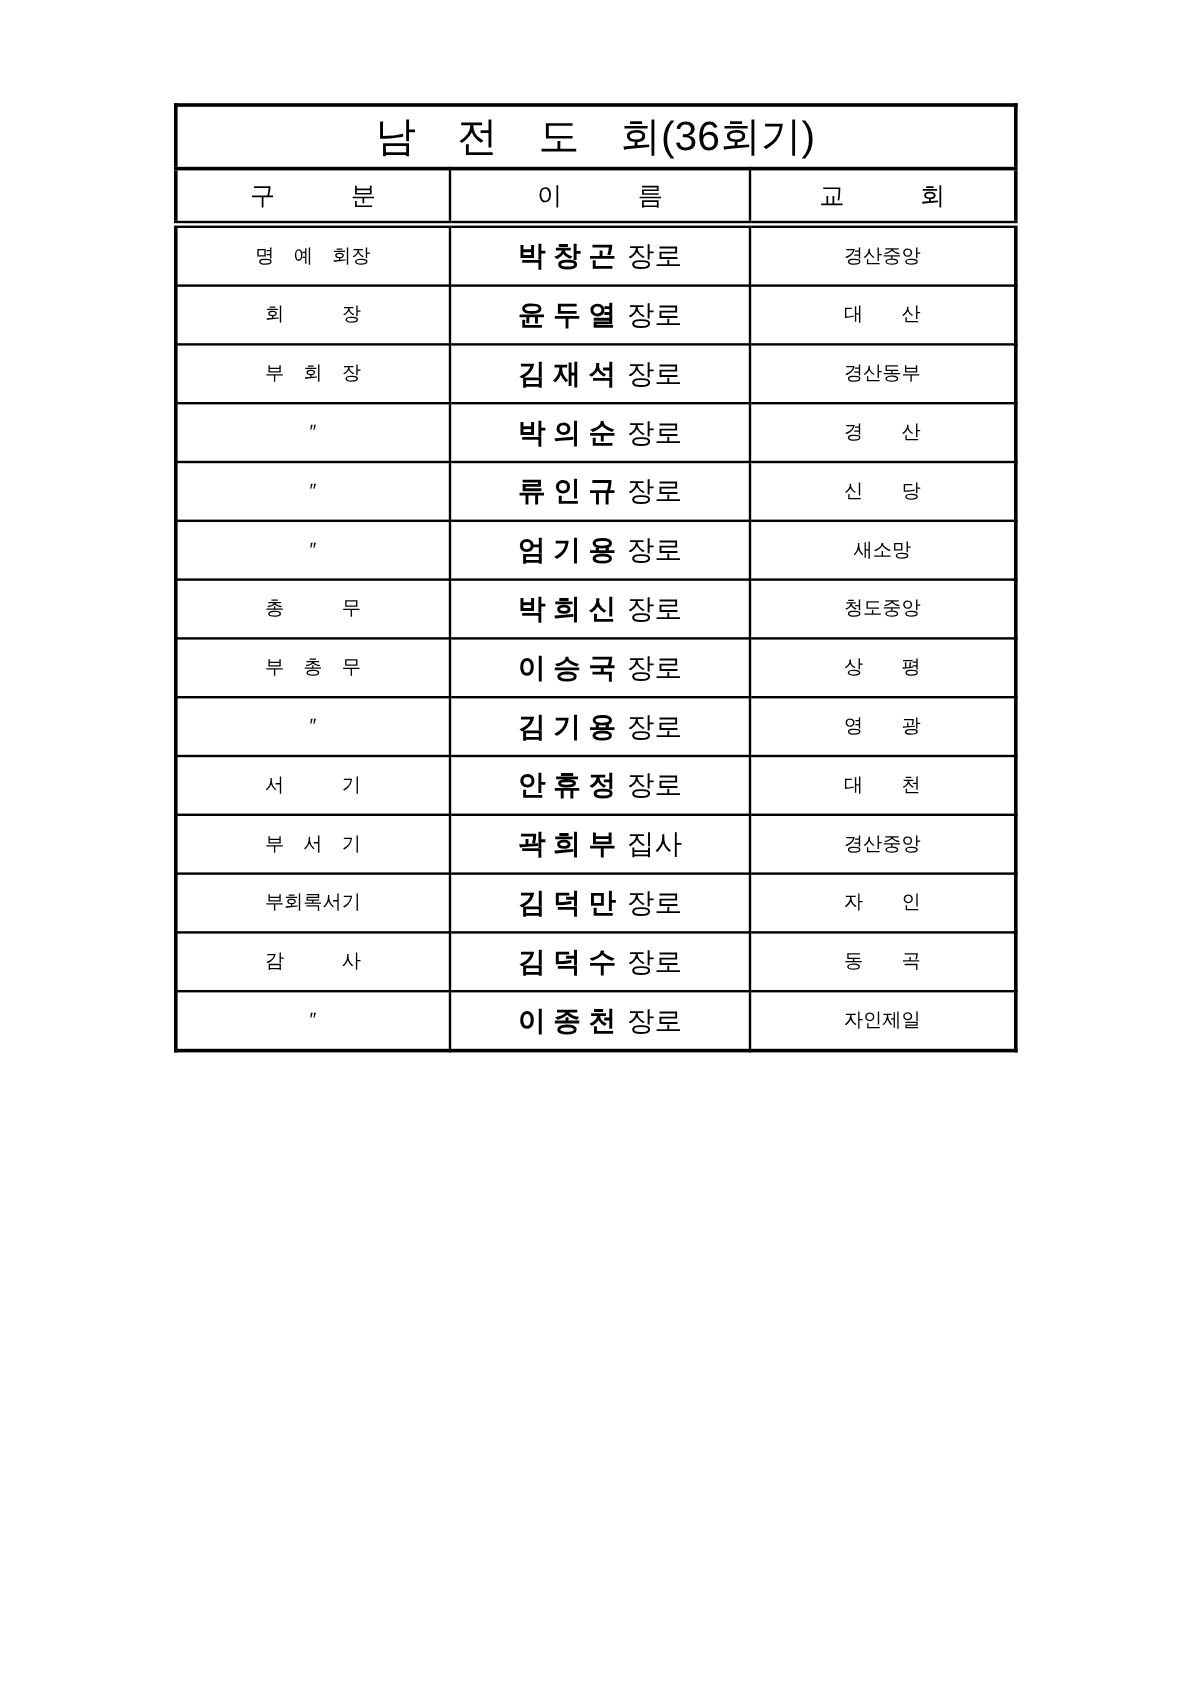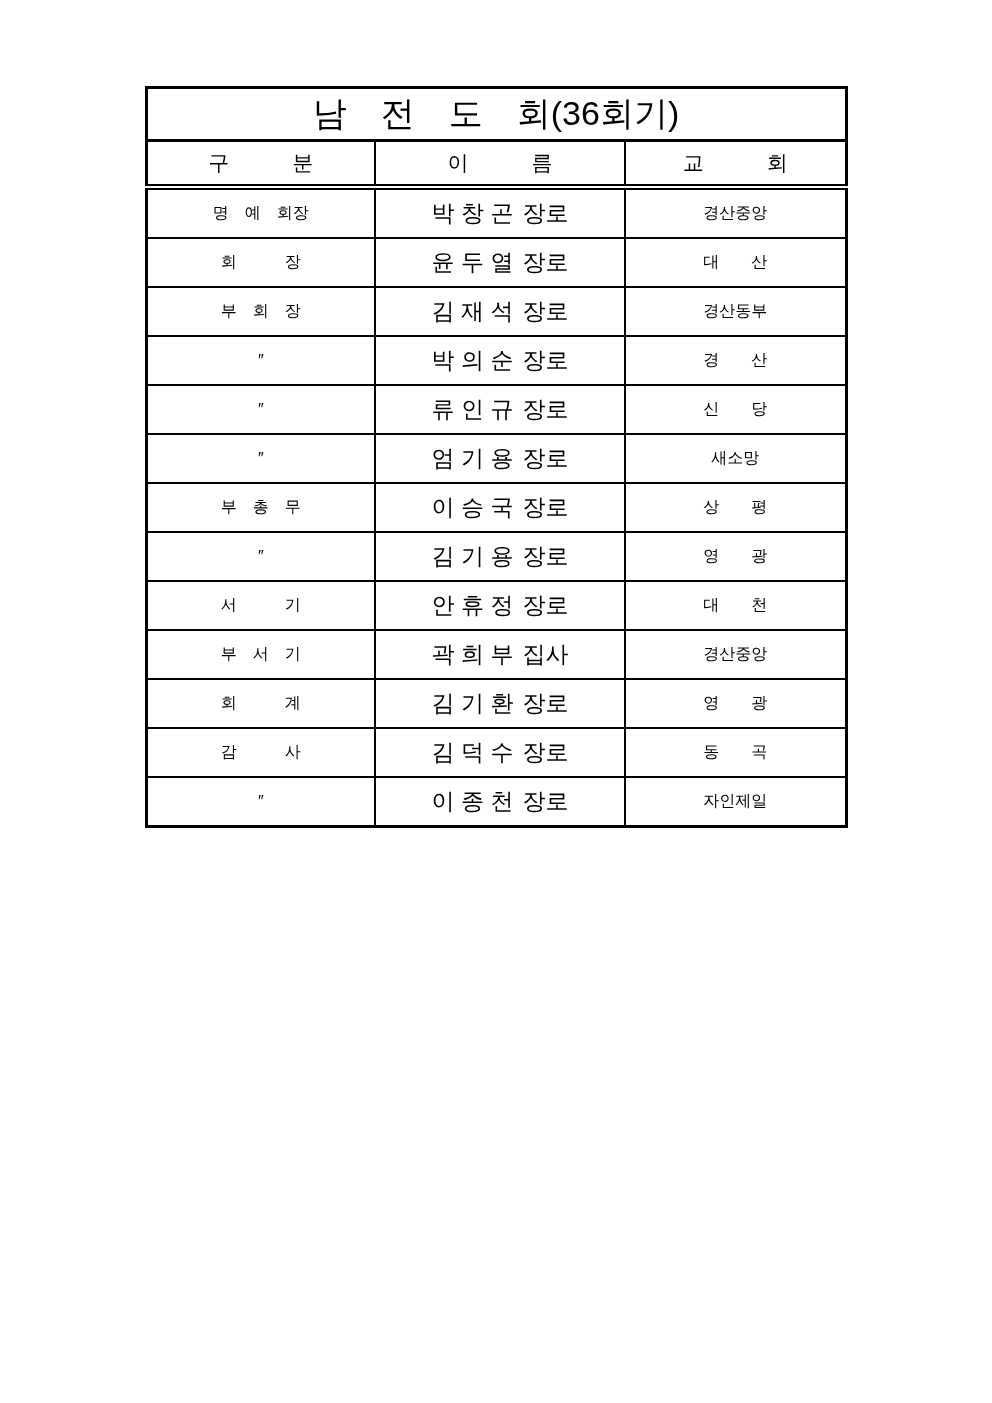--- a/index.html
+++ b/index.html
@@ -43,21 +43,21 @@
   }
   .data-row td {
     height: 47px;
     font-size: 16px;
     font-weight: 400;
   }
   .data-row td.name-cell {
     font-size: 23px;
   }
   .person-name {
-    font-weight: 400;
+    font-weight: 700;
   }
   .person-title {
     font-weight: 400;
     margin-left: 9px;
   }
 </style>
 </head>
 <body>
 
 <table class="doc-table">
@@ -101,43 +101,48 @@
     <td class="category-cell">″</td>
     <td class="name-cell"><span class="person-name">류 인 규</span><span class="person-title">장로</span></td>
     <td class="church-cell">신　　당</td>
   </tr>
       <tr class="data-row">
     <td class="category-cell">″</td>
     <td class="name-cell"><span class="person-name">엄 기 용</span><span class="person-title">장로</span></td>
     <td class="church-cell">새소망</td>
   </tr>
       <tr class="data-row">
+    <td class="category-cell">총　　　무</td>
+    <td class="name-cell"><span class="person-name">박 희 신</span><span class="person-title">장로</span></td>
+    <td class="church-cell">청도중앙</td>
+  </tr>
+      <tr class="data-row">
     <td class="category-cell">부　총　무</td>
     <td class="name-cell"><span class="person-name">이 승 국</span><span class="person-title">장로</span></td>
     <td class="church-cell">상　　평</td>
   </tr>
       <tr class="data-row">
     <td class="category-cell">″</td>
     <td class="name-cell"><span class="person-name">김 기 용</span><span class="person-title">장로</span></td>
     <td class="church-cell">영　　광</td>
   </tr>
       <tr class="data-row">
     <td class="category-cell">서　　　기</td>
     <td class="name-cell"><span class="person-name">안 휴 정</span><span class="person-title">장로</span></td>
     <td class="church-cell">대　　천</td>
   </tr>
       <tr class="data-row">
     <td class="category-cell">부　서　기</td>
     <td class="name-cell"><span class="person-name">곽 희 부</span><span class="person-title">집사</span></td>
     <td class="church-cell">경산중앙</td>
   </tr>
       <tr class="data-row">
-    <td class="category-cell">회　　　계</td>
-    <td class="name-cell"><span class="person-name">김 기 환</span><span class="person-title">장로</span></td>
-    <td class="church-cell">영　　광</td>
+    <td class="category-cell">부회록서기</td>
+    <td class="name-cell"><span class="person-name">김 덕 만</span><span class="person-title">장로</span></td>
+    <td class="church-cell">자　　인</td>
   </tr>
       <tr class="data-row">
     <td class="category-cell">감　　　사</td>
     <td class="name-cell"><span class="person-name">김 덕 수</span><span class="person-title">장로</span></td>
     <td class="church-cell">동　　곡</td>
   </tr>
       <tr class="data-row">
     <td class="category-cell">″</td>
     <td class="name-cell"><span class="person-name">이 종 천</span><span class="person-title">장로</span></td>
     <td class="church-cell">자인제일</td>

